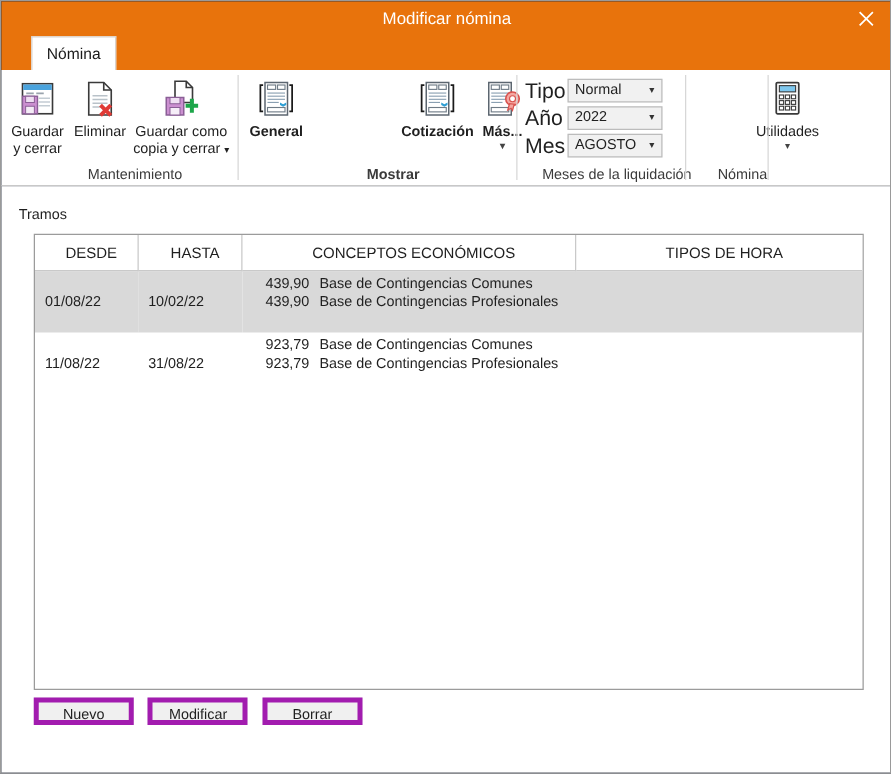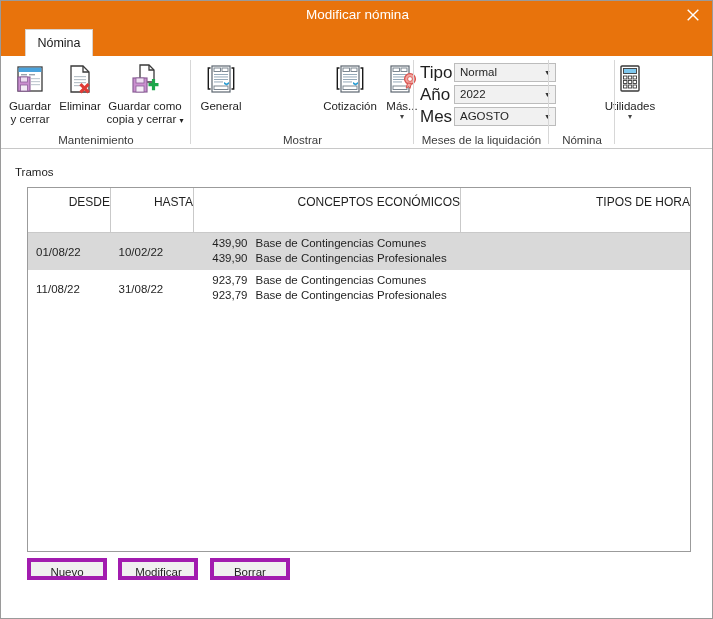--- a/index.html
+++ b/index.html
@@ -99,20 +99,21 @@
     height: 84px;
     background: #d7d7d7;
   }
   .rgroup-label {
     position: absolute;
     bottom: 2px;
     width: 100%;
     text-align: center;
     font-size: 11.5px;
     color: #3b3b3b;
+    margin-left: 12px;
   }
   .rbtn {
     position: absolute;
     top: 2px;
     display: flex;
     flex-direction: column;
     align-items: center;
     cursor: pointer;
     font-size: 11.5px;
     color: #1f1f1f;
@@ -139,21 +140,21 @@
     align-items: center;
     height: 19px;
   }
   .fieldrow .flabel {
     width: 34px;
     font-size: 17px;
     color: #1f1f1f;
   }
   .combo {
     position: relative;
-    width: 102px;
+    width: 76px;
     height: 19px;
     background: #f1f1f1;
     border: 1px solid #bcbcbc;
     box-sizing: border-box;
     font-size: 11.5px;
     color: #1f1f1f;
     cursor: pointer;
   }
   .combo .cval {
     position: absolute;
@@ -201,41 +202,41 @@
   table.tramos {
     width: 100%;
     border-collapse: collapse;
     table-layout: fixed;
   }
   table.tramos th {
     height: 28px;
     font-weight: normal;
     font-size: 12px;
     color: #1f1f1f;
-    text-align: right;
-    padding: 0 0 16px 8px;
+    text-align: center;
+    padding: 0 0 0 8px;
     border-right: 1px solid #c9c9c9;
     border-bottom: 1px solid #c9c9c9;
     background: #ffffff;
     vertical-align: middle;
   }
   table.tramos th:last-child { border-right: none; }
   table.tramos td {
     font-size: 11.5px;
     color: #1f1f1f;
     padding: 0;
     vertical-align: middle;
     border: none;
   }
   tr.datarow.selected td { background: #d9d9d9; }
   tr.datarow td.c-desde,
   tr.datarow td.c-hasta {
     padding-left: 8px;
   }
-  .concept-list { padding: 3px 0 4px 0; }
+  .concept-list { padding: 3px 0 16px 0; }
   .concept-line {
     display: flex;
     line-height: 15px;
     white-space: nowrap;
   }
   .concept-amt {
     width: 54px;
     text-align: right;
     padding-right: 8px;
     flex: none;
@@ -341,21 +342,21 @@
             <path d="M18.5 21 l3 3 l3-3 l2.2 2.2 l-3 3 l3 3 l-2.2 2.2 l-3-3 l-3 3 l-2.2-2.2 l3-3 l-3-3 Z" fill="#e03a35"></path>
           </svg>
         </span>
         <span class="lbl">Eliminar</span>
       </div>
 
       <div class="rgroup-label">Mantenimiento</div>
       <div class="rgroup-sep" style="left:189px;"></div>
     </div>
 
-    <div class="rgroup" style="left:190px; width:223px;">
+    <div class="rgroup" style="left:190px; width:223px;font-weight:bold;">
 
       <div class="rbtn" style="left:4px; width:52px;">
         <span class="glyph">
           <svg width="34" height="34" viewBox="0 0 34 34">
             <rect x="8" y="4" width="18" height="26" fill="#ffffff" stroke="#5c6670" stroke-width="1.2"></rect>
             <rect x="10" y="6" width="6.5" height="3.5" fill="#ffffff" stroke="#6f7b86" stroke-width="0.9"></rect>
             <rect x="18" y="6" width="6" height="3.5" fill="#ffffff" stroke="#6f7b86" stroke-width="0.9"></rect>
             <rect x="10" y="12" width="14" height="0.9" fill="#8aa0b2"></rect>
             <rect x="10" y="14.5" width="14" height="0.9" fill="#8aa0b2"></rect>
             <rect x="10" y="17" width="14" height="0.9" fill="#8aa0b2"></rect>

